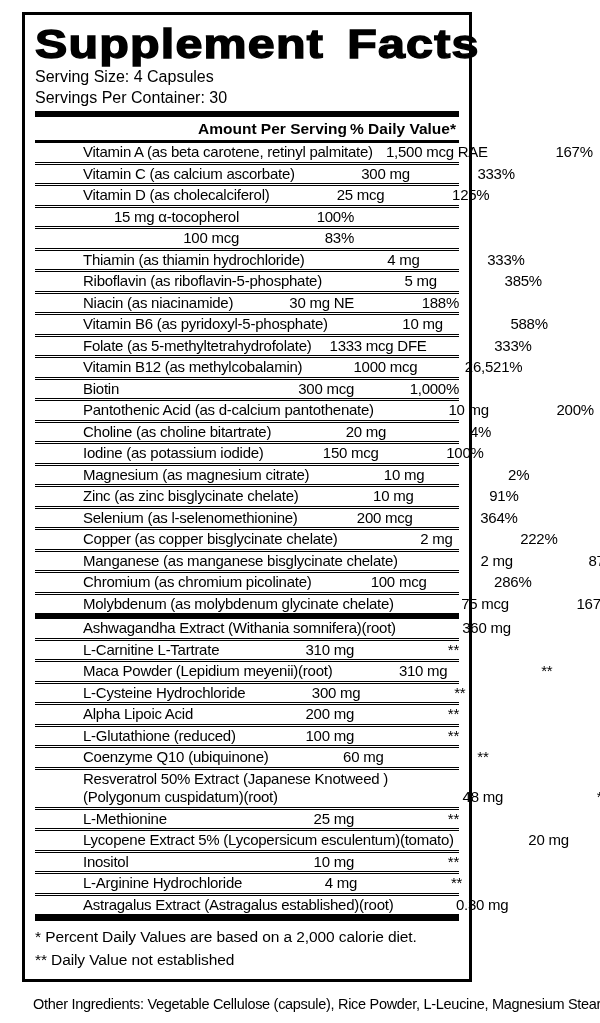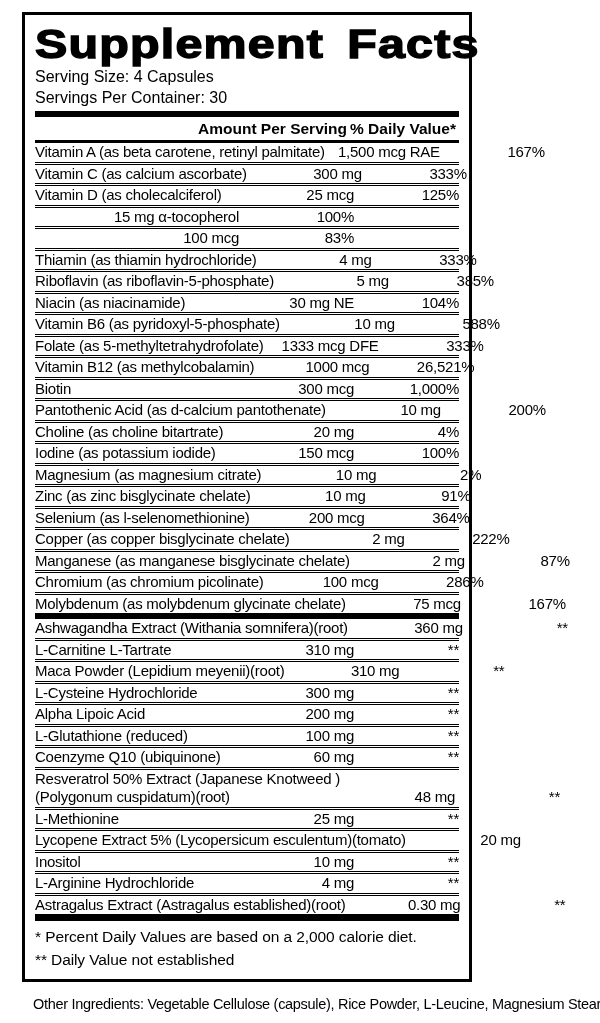--- a/index.html
+++ b/index.html
@@ -53,21 +53,21 @@
   .hdr-dv { width: 112px; text-align: center; }
   .rows { width: 100%; }
   .row {
     display: grid;
     grid-template-columns: 1fr 115px 105px;
     font-size: 15px;
     line-height: 18.5px;
     letter-spacing: -0.25px;
   }
   .rows .row + .row { border-top: 3px double #000; }
-  .cell-name { white-space: nowrap; overflow: visible; }
+  .cell-name { white-space: nowrap; overflow: visible; margin-left: 48px; }
   .cell-amount, .cell-dv {
     display: flex;
     justify-content: flex-end;
     align-items: baseline;
     white-space: nowrap;
   }
   .name-wrap .line2 { white-space: nowrap; }
   .footnotes {
     font-size: 15.5px;
     line-height: 23px;
@@ -131,21 +131,21 @@
         <div class="cell-dv">333%</div>
       </div>
       <div class="row">
         <div class="cell-name">Riboflavin (as riboflavin-5-phosphate)</div>
         <div class="cell-amount">5 mg</div>
         <div class="cell-dv">385%</div>
       </div>
       <div class="row">
         <div class="cell-name">Niacin (as niacinamide)</div>
         <div class="cell-amount">30 mg NE</div>
-        <div class="cell-dv">104%</div>
+        <div class="cell-dv">188%</div>
       </div>
       <div class="row">
         <div class="cell-name">Vitamin B6 (as pyridoxyl-5-phosphate)</div>
         <div class="cell-amount">10 mg</div>
         <div class="cell-dv">588%</div>
       </div>
       <div class="row">
         <div class="cell-name">Folate (as 5-methyltetrahydrofolate)</div>
         <div class="cell-amount">1333 mcg DFE</div>
         <div class="cell-dv">333%</div>

